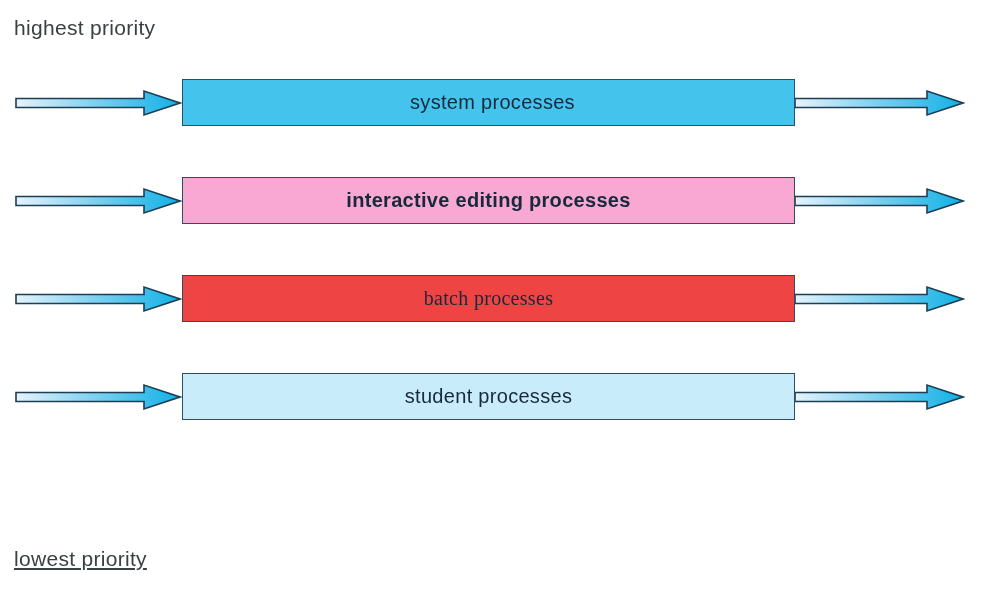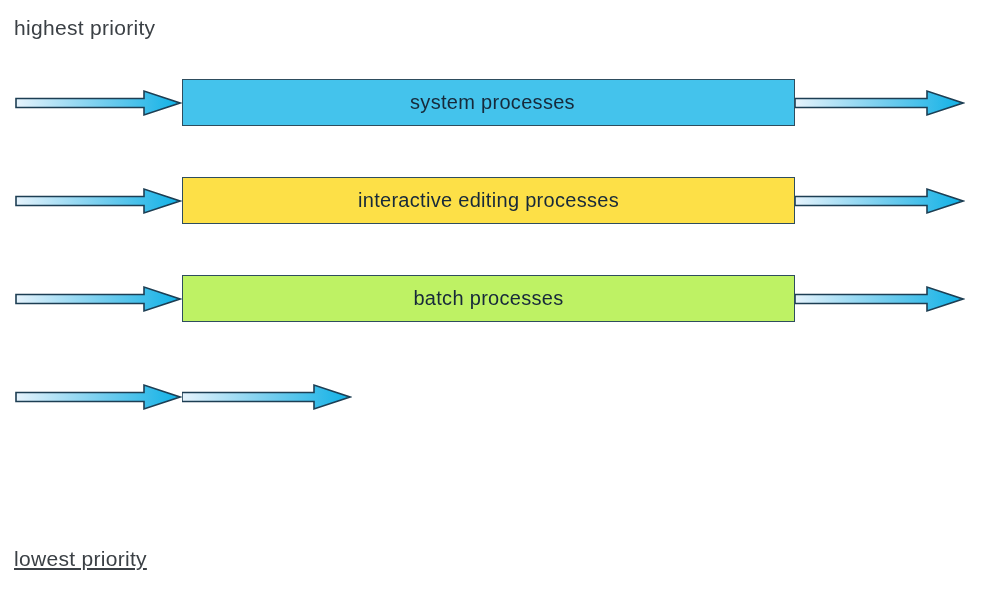--- a/index.html
+++ b/index.html
@@ -91,44 +91,47 @@
     <svg class="arrow right" width="170" height="32" viewBox="0 0 170 32">
       <polygon points="0,11.5 132,11.5 132,4 168,16 132,28 132,20.5 0,20.5"></polygon>
     </svg>
   </div>
 
 
   <div class="queue-row">
     <svg class="arrow left" width="168" height="32" viewBox="0 0 168 32">
       <polygon points="2,11.5 130,11.5 130,4 166,16 130,28 130,20.5 2,20.5"></polygon>
     </svg>
-    <div class="queue-box" style="background: #fde047;">
+    <div class="queue-box" style="background: #f9a8d4; font-weight: bold;">
       <span class="queue-label">interactive editing processes</span>
     </div>
     <svg class="arrow right" width="170" height="32" viewBox="0 0 170 32">
       <polygon points="0,11.5 132,11.5 132,4 168,16 132,28 132,20.5 0,20.5"></polygon>
     </svg>
   </div>
 
   <div class="queue-row">
     <svg class="arrow left" width="168" height="32" viewBox="0 0 168 32">
       <polygon points="2,11.5 130,11.5 130,4 166,16 130,28 130,20.5 2,20.5"></polygon>
     </svg>
-    <div class="queue-box" style="background: #bef264;">
+    <div class="queue-box" style="background: #ef4444; font-family: Liberation Serif, serif;">
       <span class="queue-label">batch processes</span>
     </div>
     <svg class="arrow right" width="170" height="32" viewBox="0 0 170 32">
       <polygon points="0,11.5 132,11.5 132,4 168,16 132,28 132,20.5 0,20.5"></polygon>
     </svg>
   </div>
 
   <div class="queue-row">
     <svg class="arrow left" width="168" height="32" viewBox="0 0 168 32">
       <polygon points="2,11.5 130,11.5 130,4 166,16 130,28 130,20.5 2,20.5"></polygon>
     </svg>
+    <div class="queue-box" style="background: rgb(201, 236, 250);">
+      <span class="queue-label">student processes</span>
+    </div>
     <svg class="arrow right" width="170" height="32" viewBox="0 0 170 32">
       <polygon points="0,11.5 132,11.5 132,4 168,16 132,28 132,20.5 0,20.5"></polygon>
     </svg>
   </div>
 </div>
 
   <div class="priority-label bottom">lowest priority</div>
 </div>
 
 </body></html>

